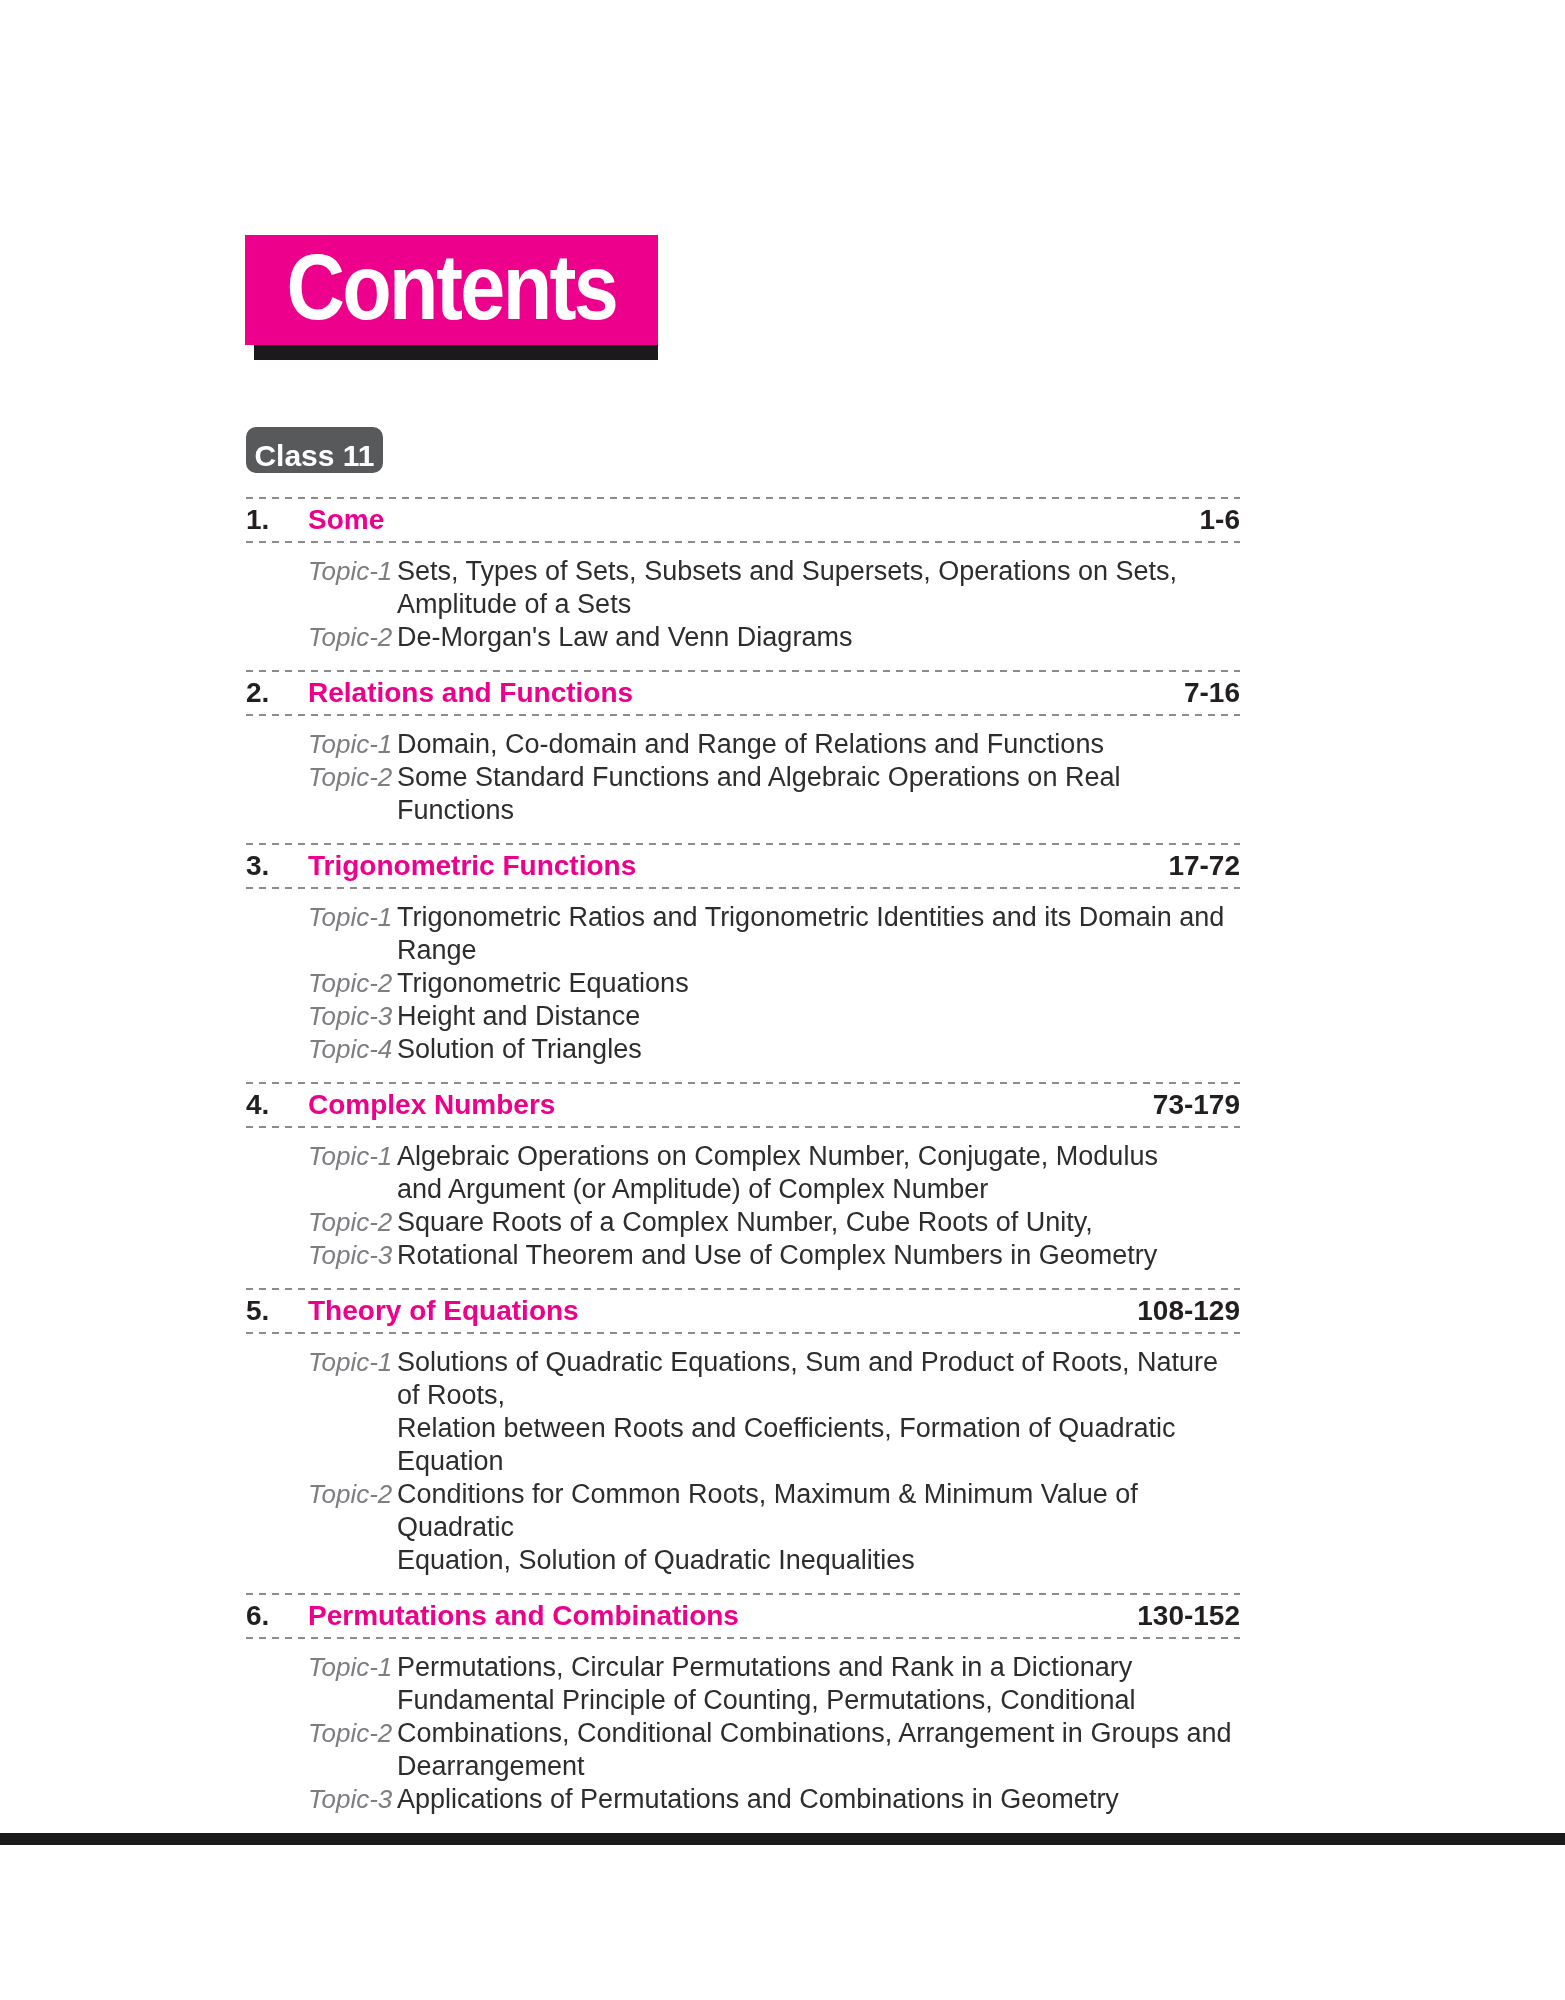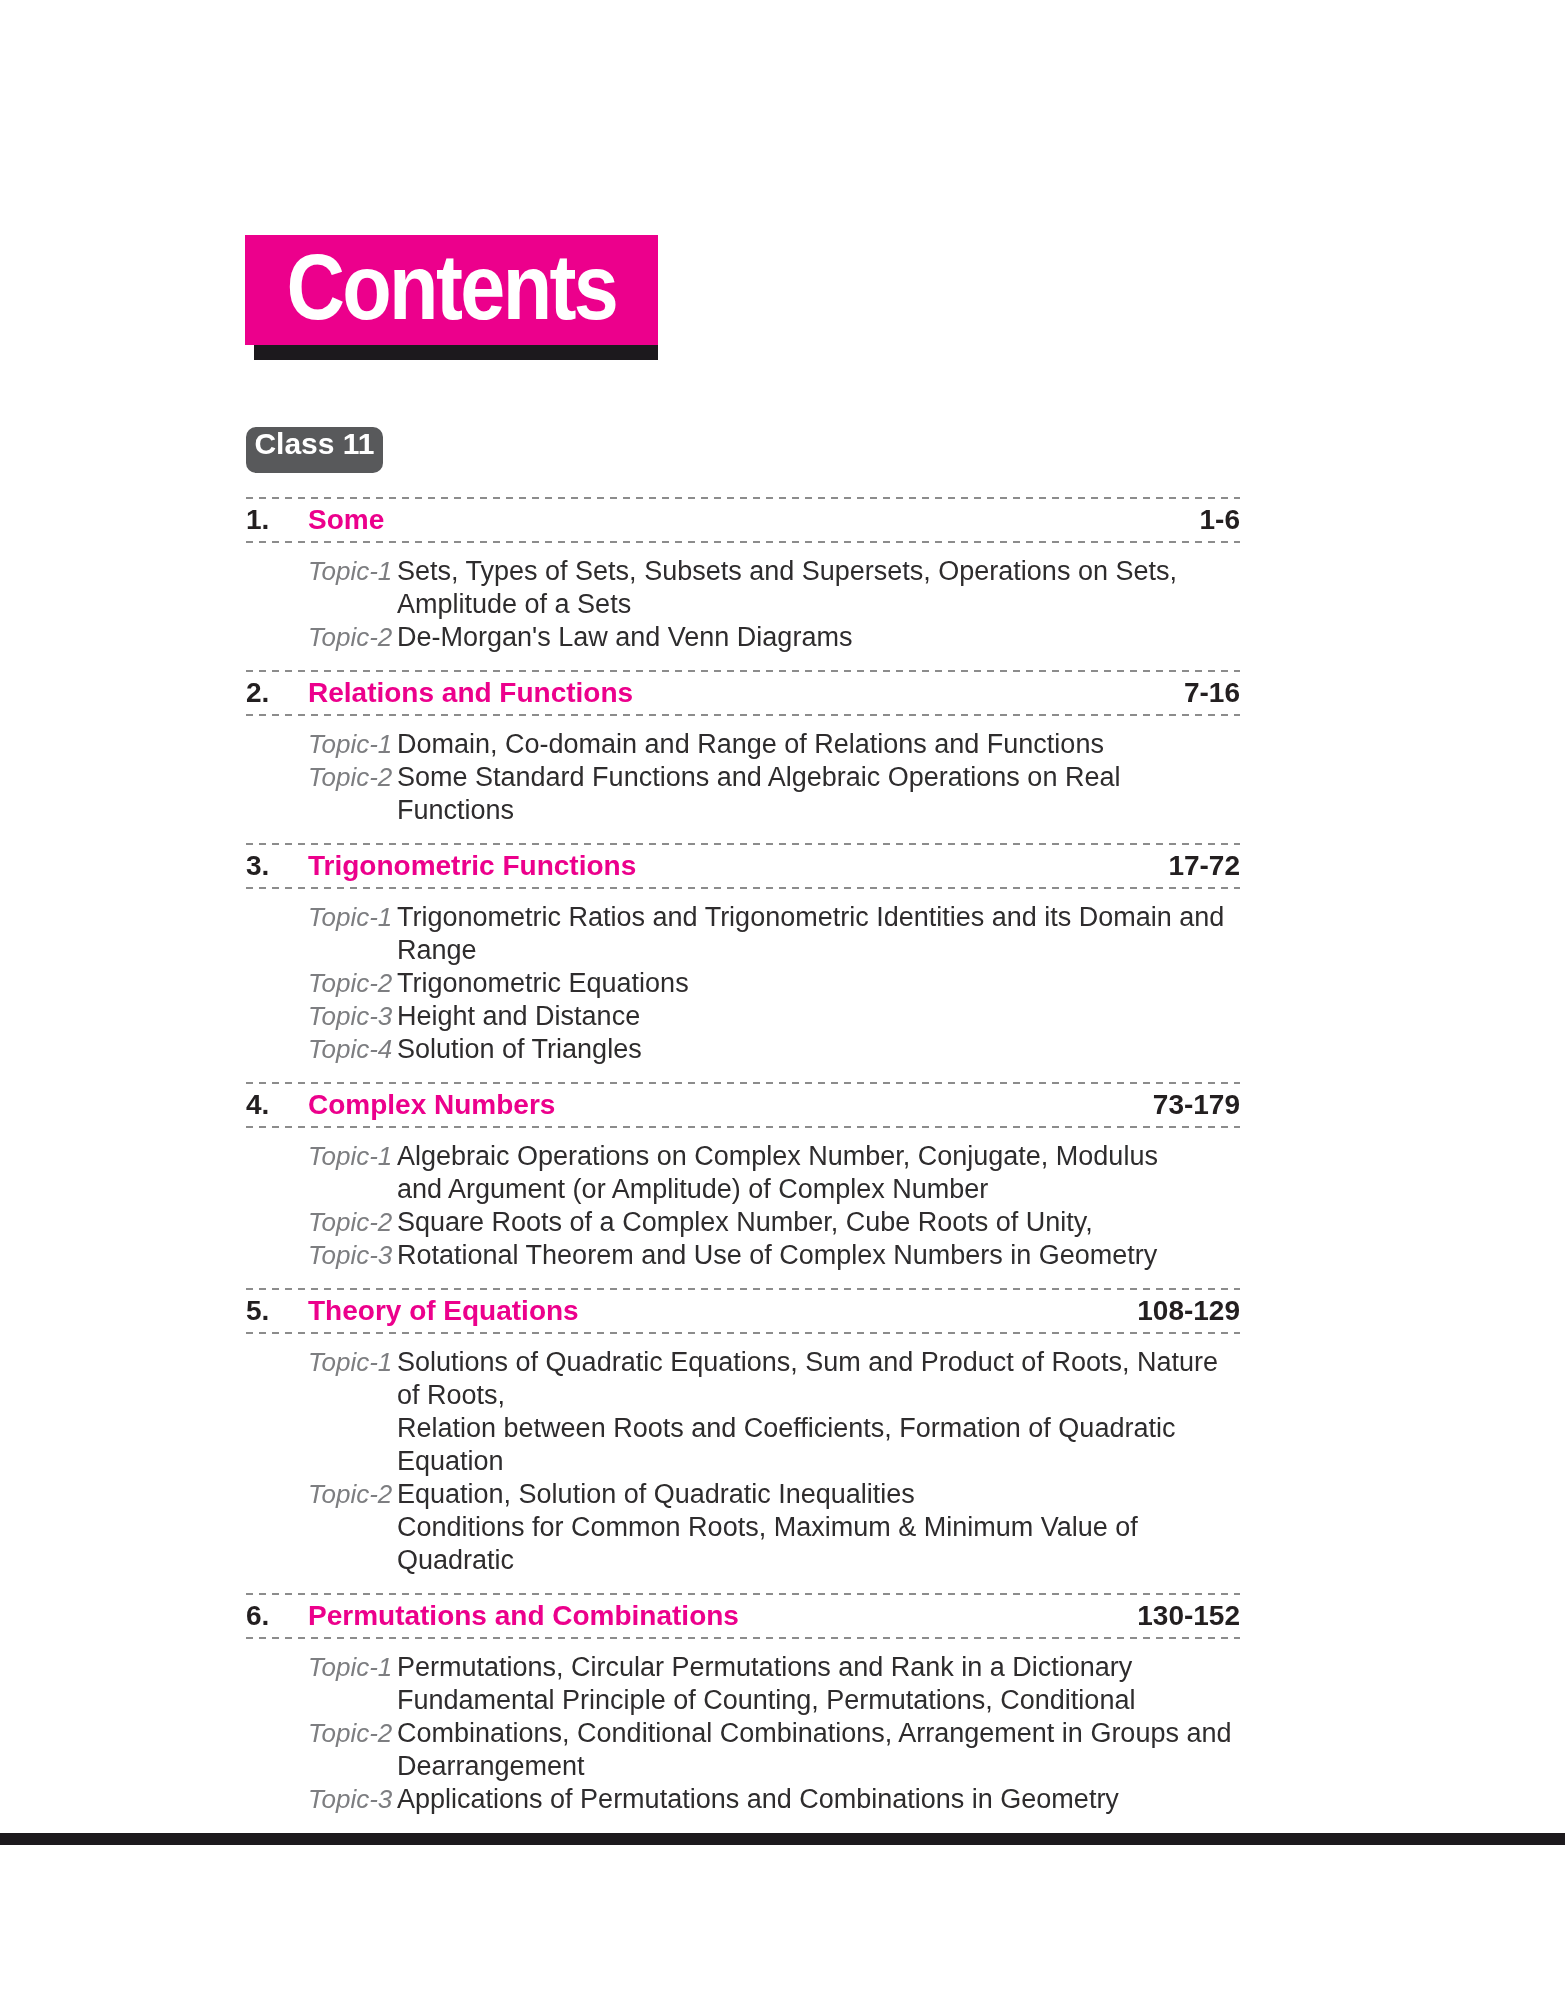--- a/index.html
+++ b/index.html
@@ -17,21 +17,21 @@
     color:#ffffff;font-weight:bold;font-size:92px;letter-spacing:-3px;
     display:inline-block;transform:scaleX(0.88);transform-origin:center;
     line-height:1;padding-bottom:6px;
   }
   .contents-shadow{
     position:absolute;left:254px;top:345px;width:404px;height:15px;background:var(--rule);
   }
   .class-badge{
     position:absolute;left:246px;top:427px;width:137px;height:46px;
     background:var(--badge);border-radius:10px;color:#fff;font-weight:bold;
-    font-size:30px;display:flex;align-items:flex-start;justify-content:center;
+    font-size:30px;display:flex;align-items:flex-end;justify-content:center;
   }
   .toc{position:absolute;left:246px;top:497px;width:994px;}
   .dash-line{
     height:2px;
     background:repeating-linear-gradient(90deg,var(--dash) 0 7px,transparent 7px 13px);
   }
   .chapter-row{display:flex;align-items:baseline;padding:6px 0 6px 0;line-height:30px;}
   .ch-num{width:62px;flex:none;font-weight:bold;font-size:28px;color:var(--ink);}
   .ch-title{flex:1;font-weight:bold;font-size:28px;color:var(--accent);}
   .ch-pages{font-weight:bold;font-size:28px;color:var(--ink);margin-left:auto;}
@@ -195,22 +195,22 @@
     <span class="topic-label">Topic-1</span>
     <div class="topic-text">
             <div class="topic-line">Solutions of Quadratic Equations, Sum and Product of Roots, Nature of Roots,</div>
             <div class="topic-line">Relation between Roots and Coefficients, Formation of Quadratic Equation</div>
           </div>
   </div>
 
   <div class="topic">
     <span class="topic-label">Topic-2</span>
     <div class="topic-text">
+            <div class="topic-line">Conditions for Common Roots, Maximum &amp; Minimum Value of Quadratic</div>
             <div class="topic-line">Equation, Solution of Quadratic Inequalities</div>
-            <div class="topic-line">Conditions for Common Roots, Maximum &amp; Minimum Value of Quadratic</div>
           </div>
   </div>
 </div>
   </section>
 
   <section class="chapter">
     <div class="dash-line"></div>
     <div class="chapter-row">
       <span class="ch-num">6.</span>
       <span class="ch-title">Permutations and Combinations</span>

